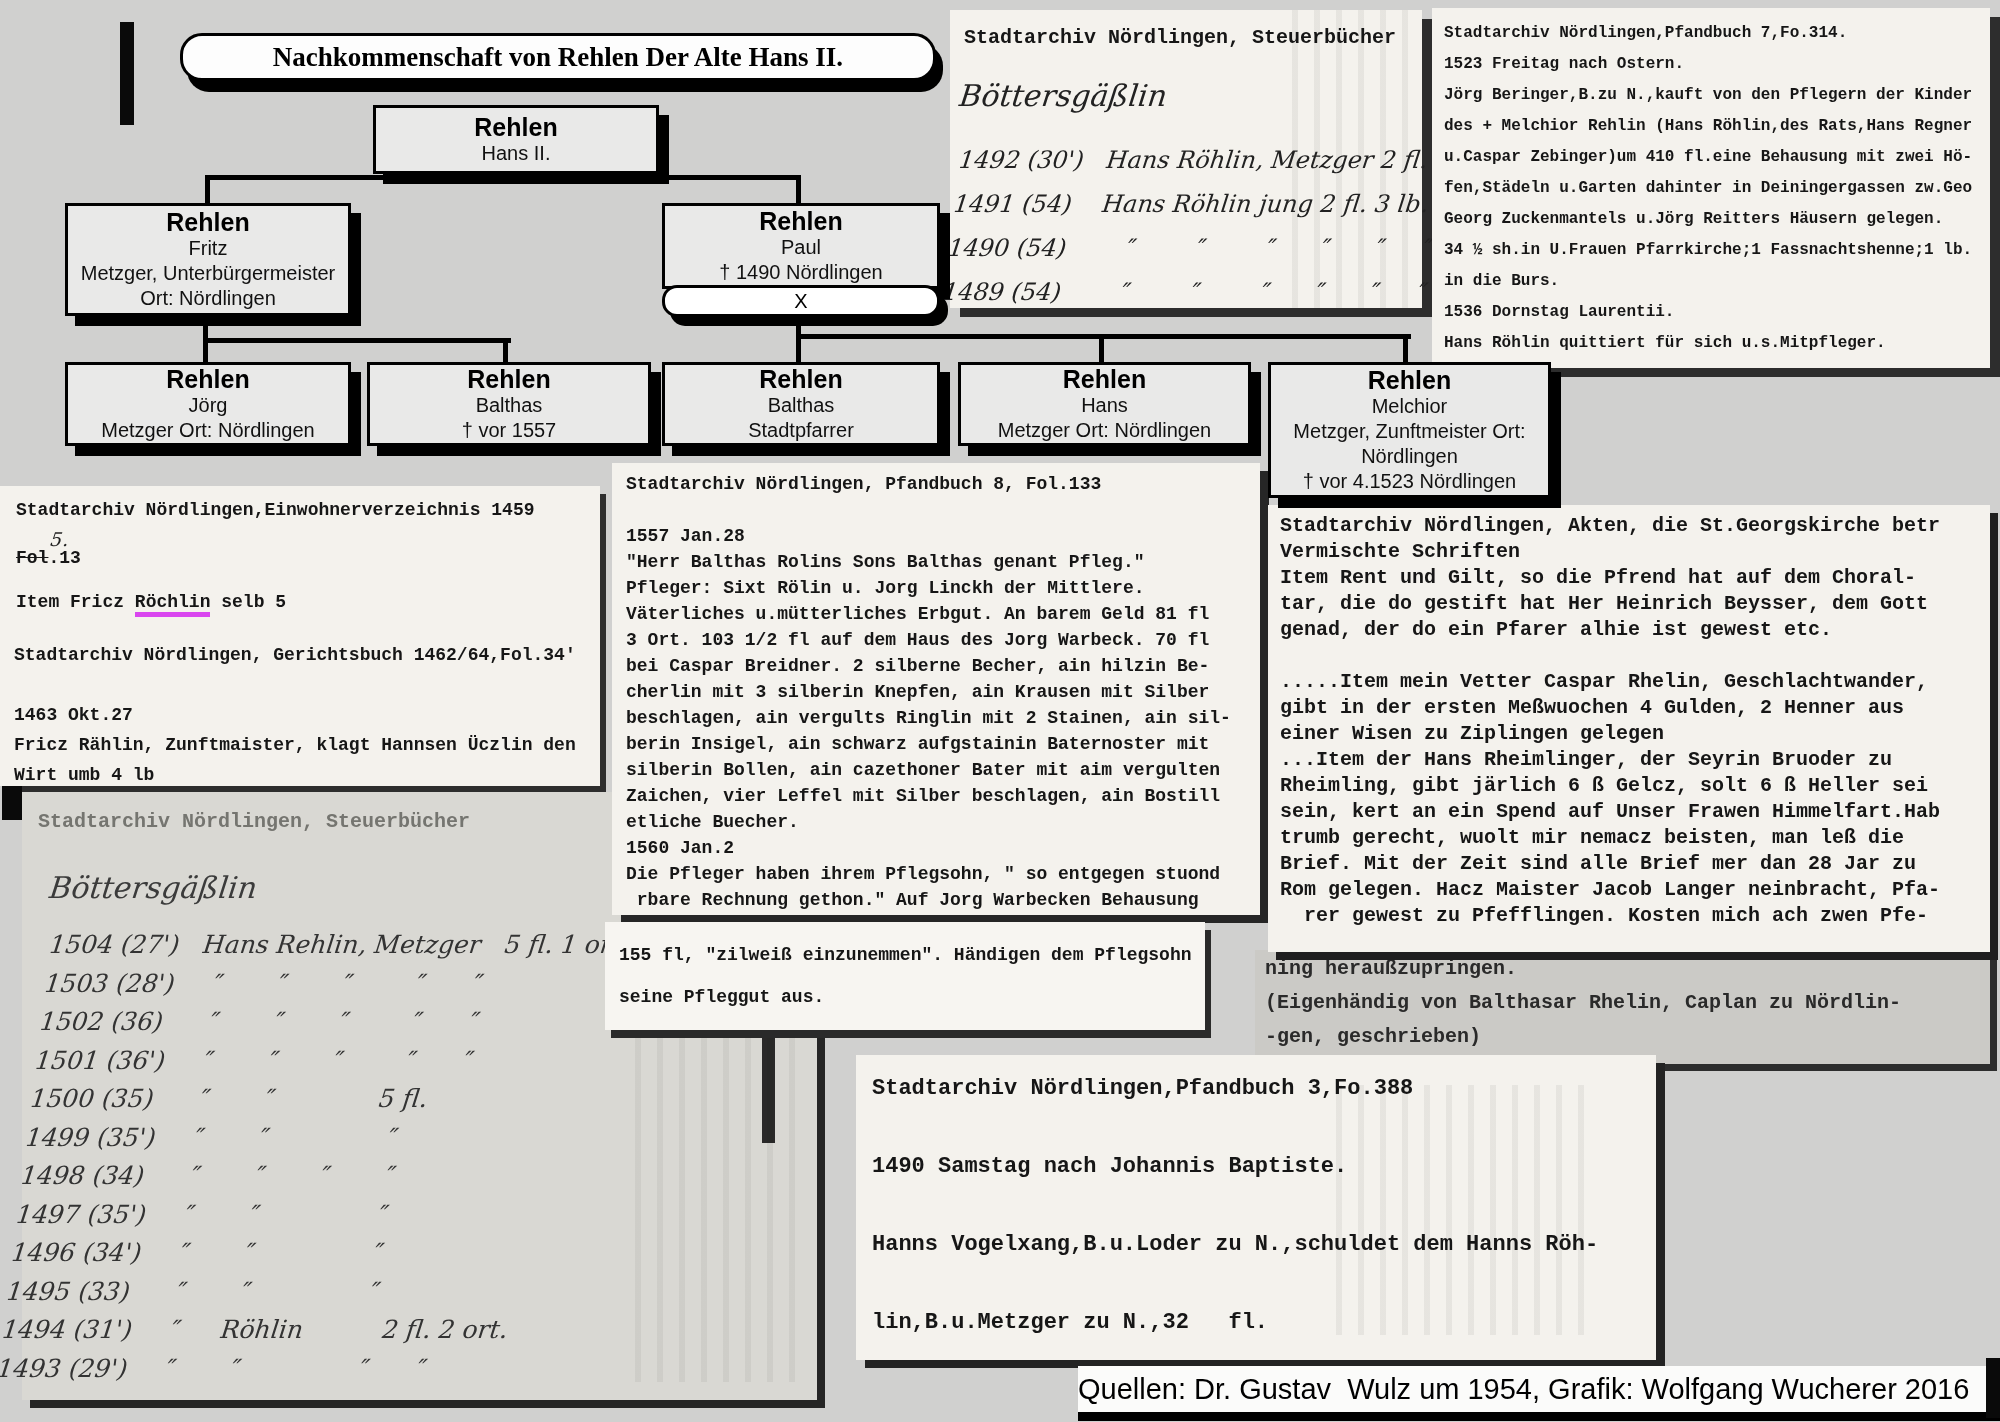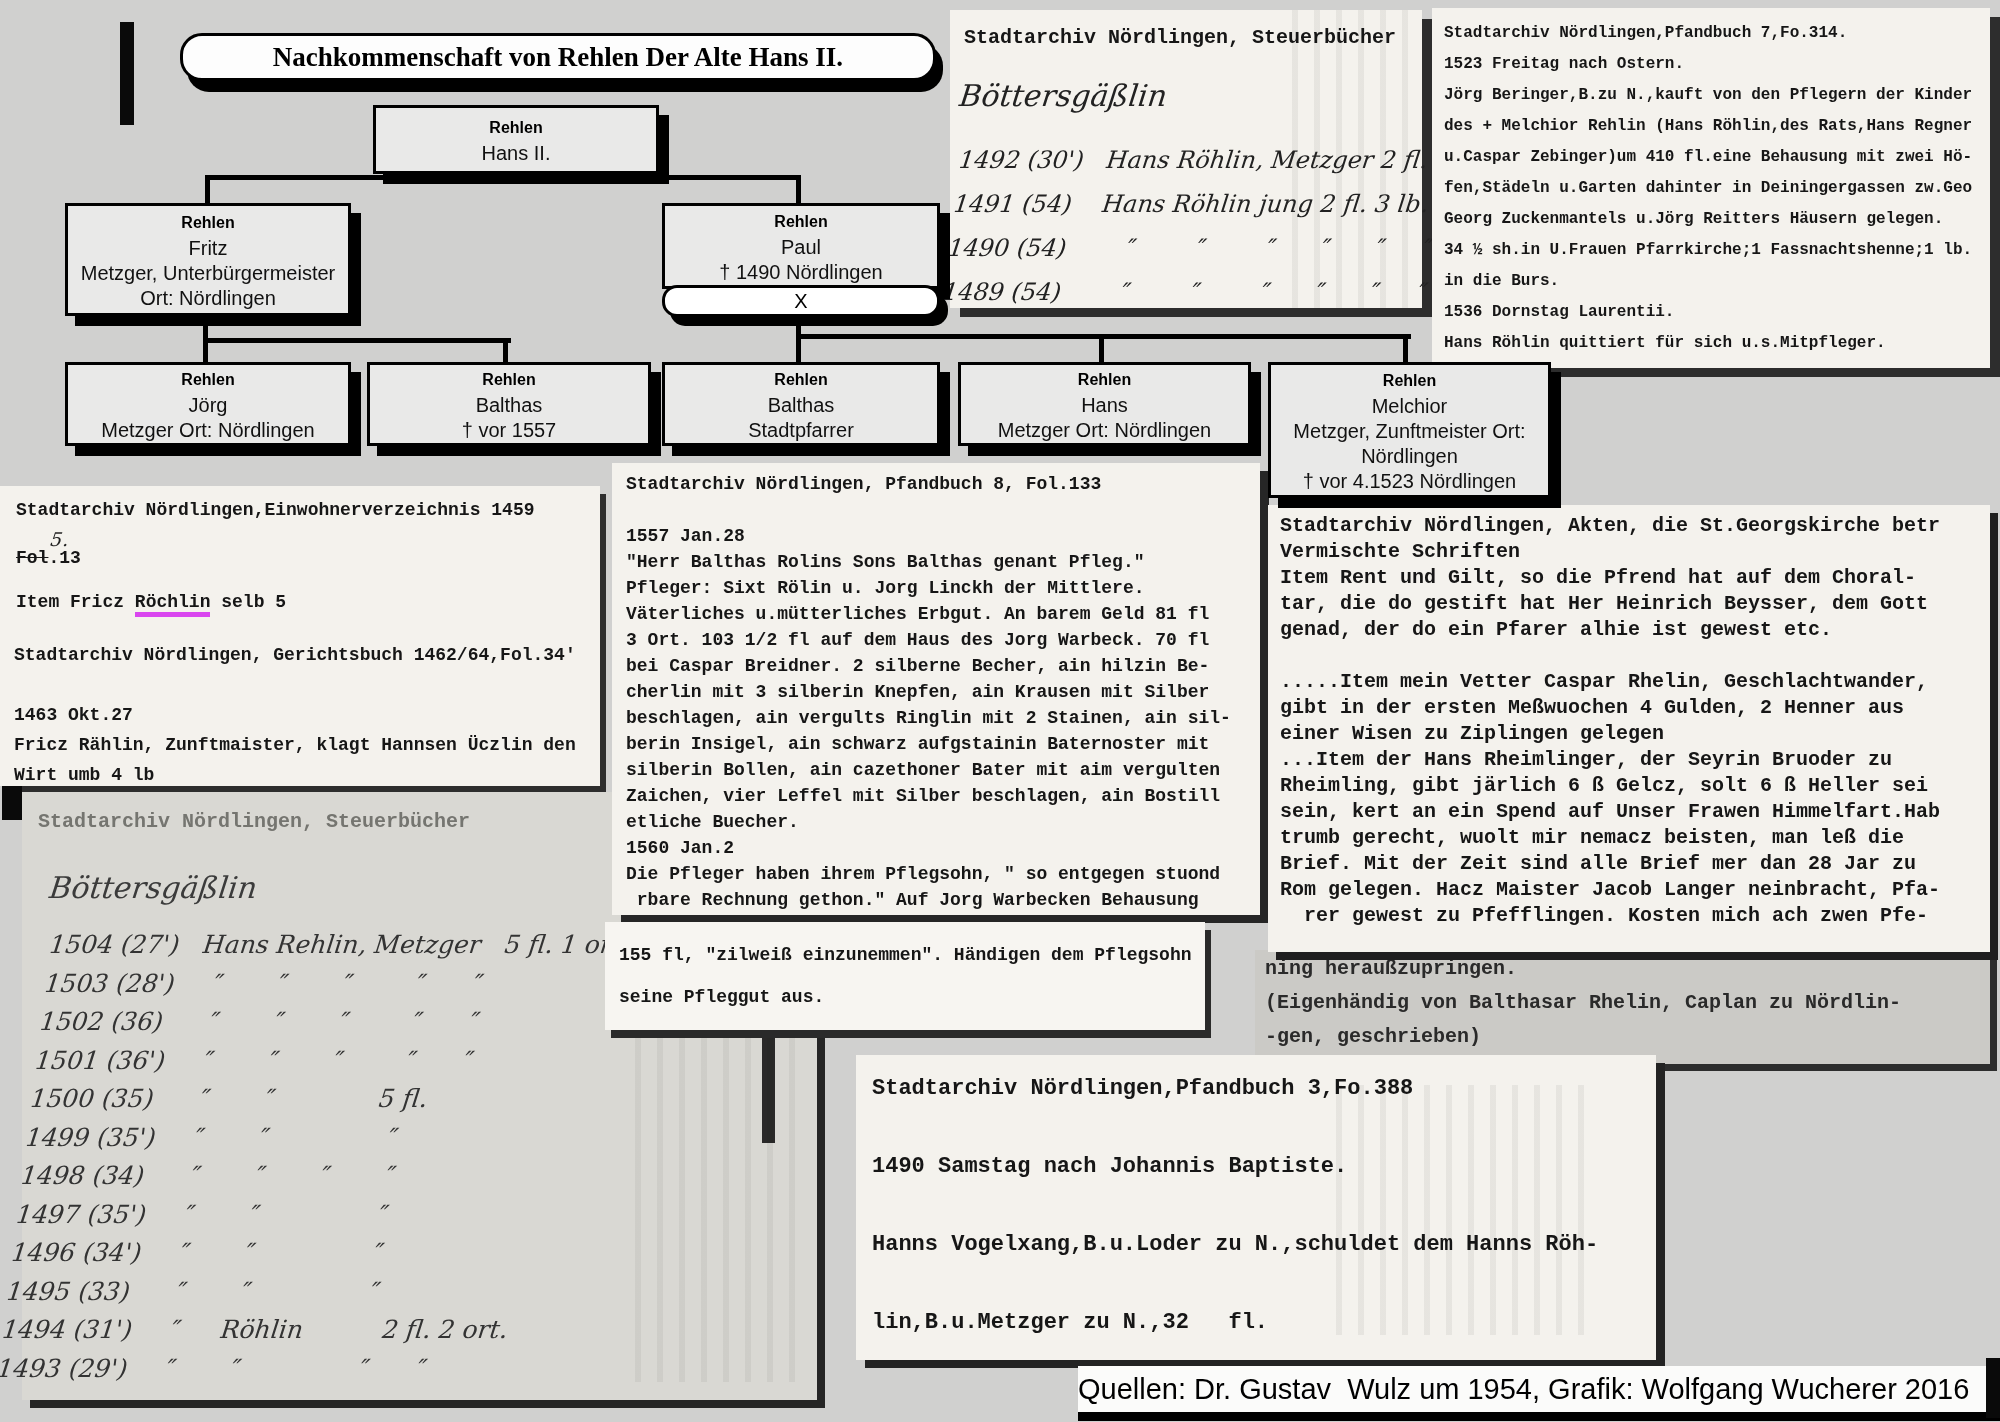--- a/index.html
+++ b/index.html
@@ -14,21 +14,21 @@
         transform-origin:left top;}
   .rows{white-space:pre;}
   .faded{color:#757570;}
   .strike{text-decoration:line-through;}
   .uline{border-bottom:5px solid #d946ef;}
   .bleed{position:absolute;pointer-events:none;
          background:repeating-linear-gradient(90deg, rgba(110,110,105,0.10) 0 6px, transparent 6px 22px);}
   
   .node{position:absolute;background:#e9e9e8;border:3px solid #000;box-shadow:10px 10px 0 #000;
         display:flex;flex-direction:column;justify-content:center;align-items:center;text-align:center;}
-  .node-surname{font-weight:bold;font-size:16px;line-height:27px;color:#000;}
+  .node-surname{font-weight:bold;font-size:25px;line-height:27px;color:#000;}
   .node-details{font-size:20px;line-height:25px;white-space:pre-line;color:#111;}
   .line{position:absolute;background:#000;}
   .banner{position:absolute;left:180px;top:33px;width:750px;height:42px;background:#fdfdfd;
           border:3px solid #000;border-radius:22px;box-shadow:7px 11px 0 #000;
           display:flex;align-items:center;justify-content:center;}
   .banner span{font-family:"Liberation Serif", serif;font-weight:bold;font-size:27px;color:#000;}
   .xpill{position:absolute;background:#fff;border:3px solid #000;border-radius:15px;
          box-shadow:8px 9px 0 #000;display:flex;align-items:center;justify-content:center;
          font-size:20px;color:#000;}
   .artifact{position:absolute;background:#0a0a0a;}

